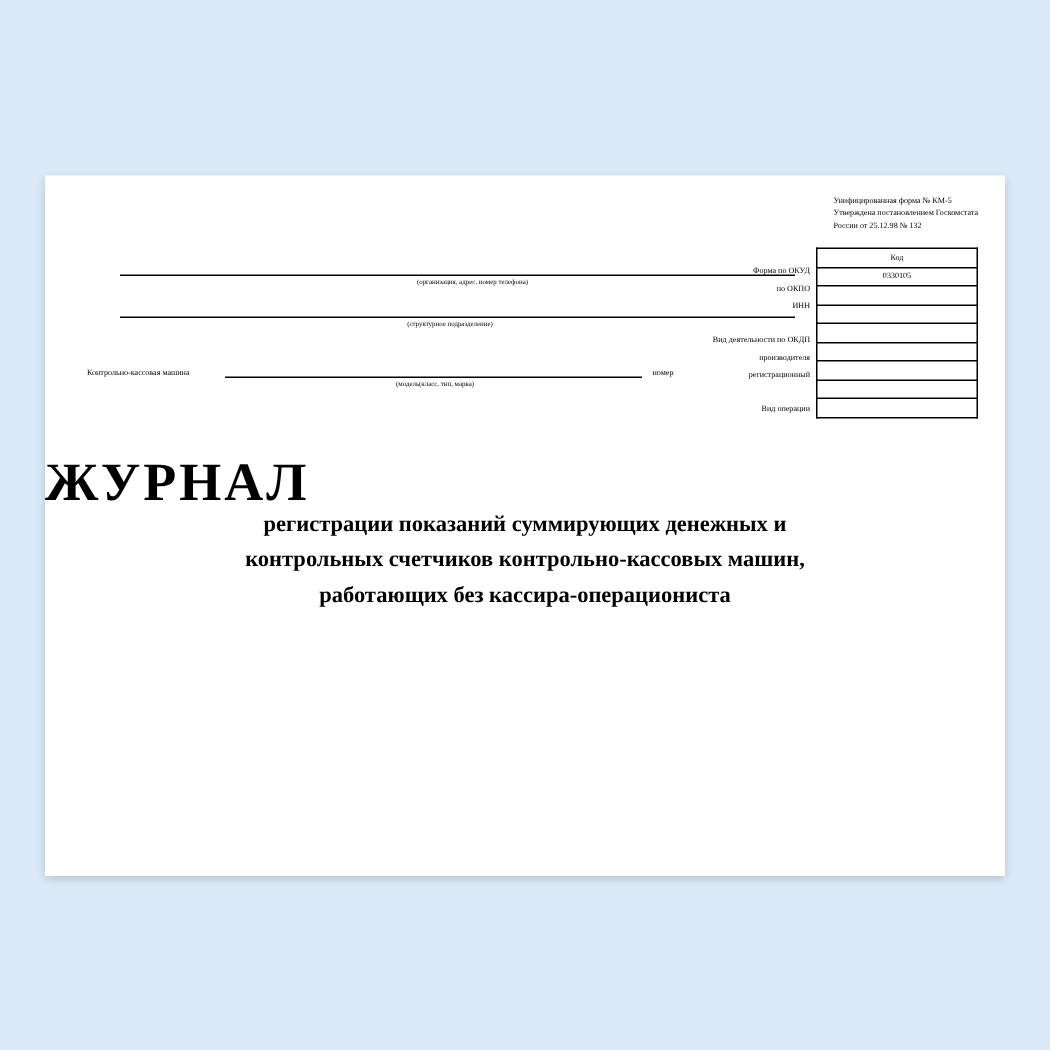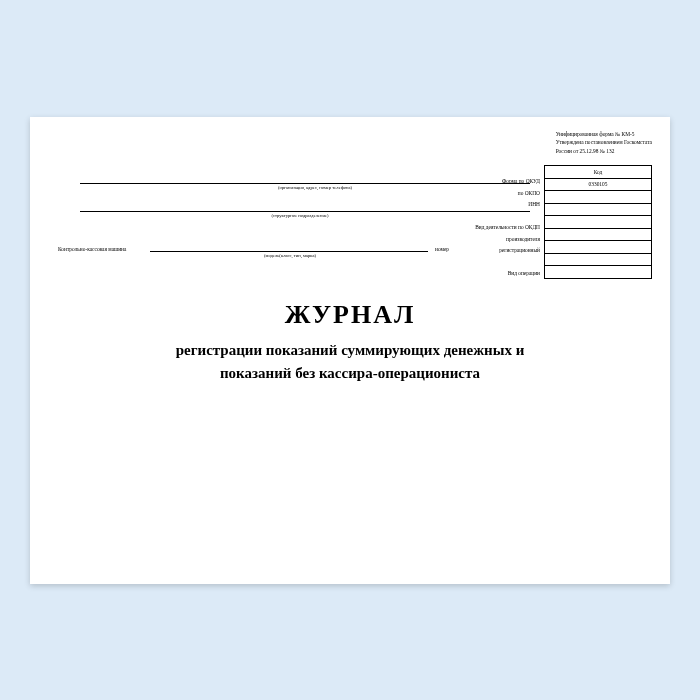--- a/index.html
+++ b/index.html
@@ -94,22 +94,21 @@
     white-space: nowrap;
     font-family: "Liberation Serif", serif;
   }
 
   
   .title {
     position: absolute;
     left: 0;
     right: 0;
     top: 183px;
-    text-align: center;
-    font-size: 26px;
+    font-size: 36px;
     font-weight: bold;
     letter-spacing: 2px;
     font-family: "Liberation Serif", serif;
   }
   .subtitle {
     position: absolute;
     left: 100px;
     right: 100px;
     top: 222px;
     text-align: center;
@@ -180,18 +179,19 @@
 
       <div class="fieldlabel" style="left:28px; top:129px;">Контрольно-кассовая машина</div>
       <div class="rule" style="left:120px; top:134px; width:278px;"></div>
       <div class="caption" style="left:190px; top:136px; width:140px;">(модель(класс, тип, марка)</div>
       <div class="fieldlabel" style="left:405px; top:129px;">номер</div>
 
       <div class="title">ЖУРНАЛ</div>
 
       <div class="subtitle">
         <div>регистрации показаний суммирующих денежных и</div>
-        <div>показаний без кассира-операциониста</div>
+        <div>контрольных счетчиков контрольно-кассовых машин,</div>
+        <div>работающих без кассира-операциониста</div>
       </div>
 
     </div>
   </div>
 </div>
 
 </body></html>

